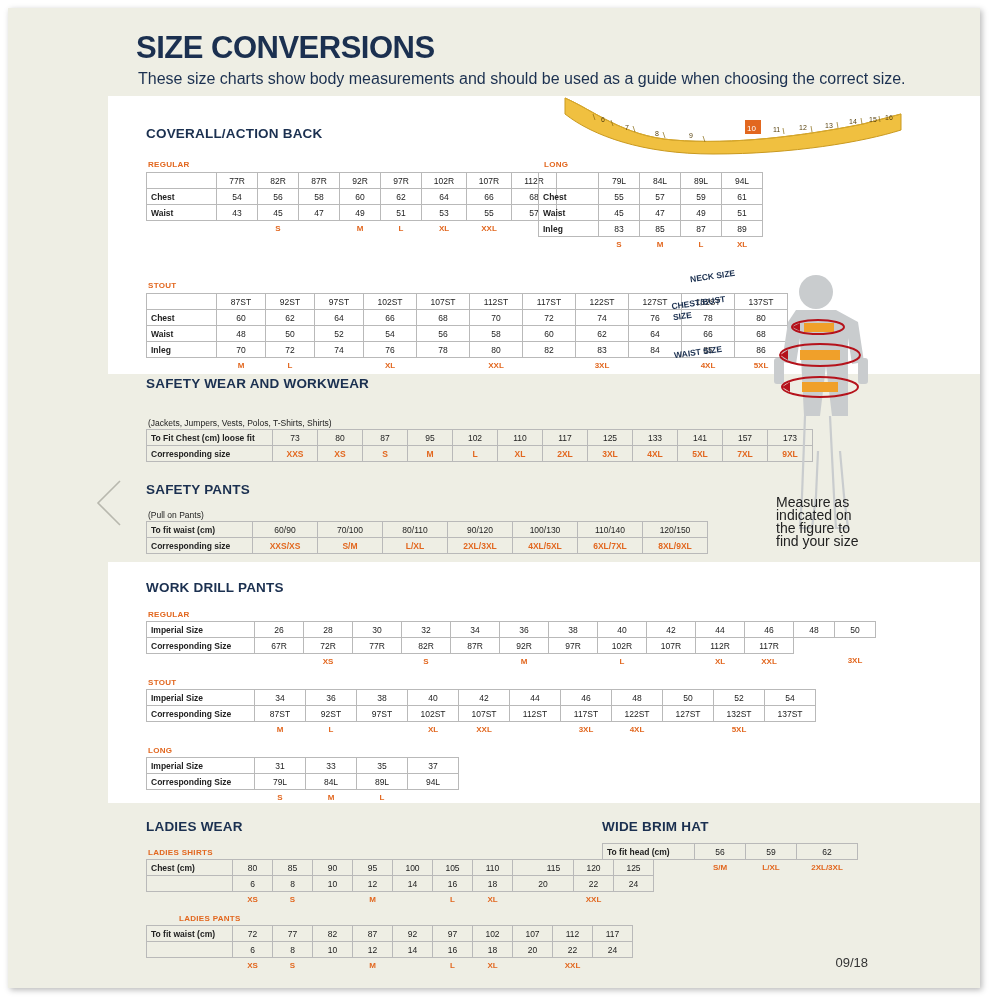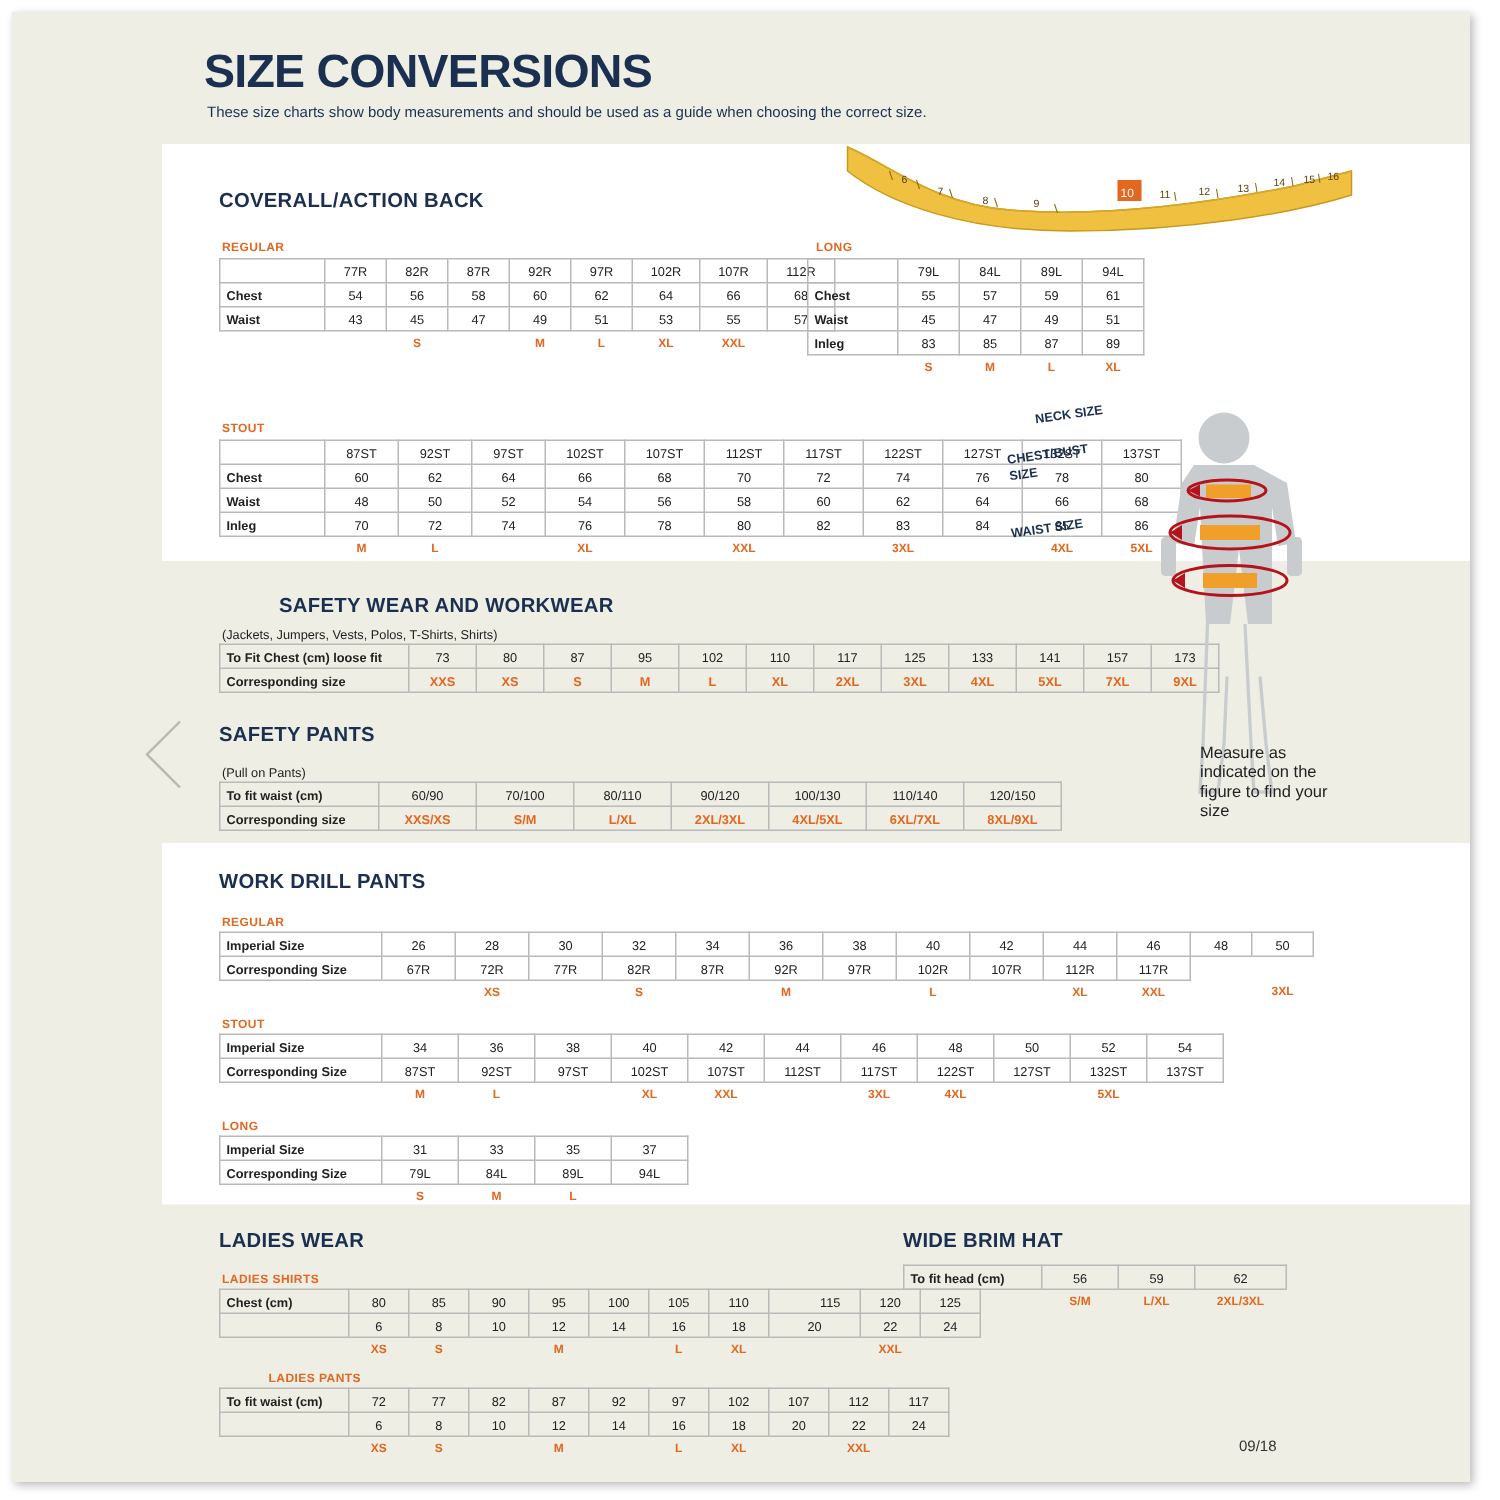--- a/index.html
+++ b/index.html
@@ -44,21 +44,21 @@
 
   h1.title{
     position:absolute;left:128px;top:22px;
     margin:0;
     font-size:31px;font-weight:bold;letter-spacing:-0.5px;
     color:#1b3050;
     font-family:"Liberation Sans", sans-serif;
   }
   .subtitle{
     position:absolute;left:130px;top:62px;
-    font-size:10px;color:#1b3050;
+    font-size:16px;color:#1b3050;
   }
 
   .section-title{
     position:absolute;
     font-size:13.5px;font-weight:bold;color:#1b3050;
     letter-spacing:.2px;
   }
   .sub-label{
     position:absolute;
     font-size:8px;font-weight:bold;color:#e2671f;
@@ -99,32 +99,32 @@
   }
   table.grid tr.sizes td.rowhead{
     color:#222;
   }
 
   
   .figure-wrap{
     position:absolute;left:700px;top:258px;width:250px;height:290px;
   }
   .measure-note{
-    position:absolute;left:792px;top:488px;
-    font-size:11px;color:#222;line-height:13px;
+    position:absolute;left:768px;top:488px;
+    font-size:14px;color:#222;line-height:13px;
   }
   .fig-label{
     position:absolute;
     font-size:8.5px;font-weight:bold;color:#1b3050;
     line-height:11px;
   }
 
   .footer-date{
-    position:absolute;right:129px;bottom:18px;
-    font-size:10px;color:#333;
+    position:absolute;right:112px;bottom:18px;
+    font-size:13px;color:#333;
   }
   .left-chevron{
     position:absolute;left:88px;top:472px;
     width:26px;height:46px;
   }
   .tape-wrap{position:absolute;left:555px;top:88px;width:340px;height:60px;}
 </style>
 </head>
 <body>
 
@@ -335,21 +335,21 @@
           <td>XXL</td>
           <td></td>
           <td>3XL</td>
           <td></td>
           <td>4XL</td>
           <td>5XL</td>
         </tr>
       </tbody>
         </table>
 
-      <div class="section-title" style="left:138px;top:388px;margin-left:40px;">SAFETY WEAR AND WORKWEAR</div>
+      <div class="section-title" style="left:138px;top:368px;">SAFETY WEAR AND WORKWEAR</div>
       <div class="note" style="left:140px;top:410px;">(Jackets, Jumpers, Vests, Polos, T-Shirts, Shirts)</div>
       <table class="grid" style="left:138px;top:421px;">
         <tbody>
             <tr>
           <td class="rowhead" style="width:118px;">To Fit Chest (cm) loose fit</td>
           <td style="width:38px;">73</td>
           <td style="width:38px;">80</td>
           <td style="width:38px;">87</td>
           <td style="width:38px;">95</td>
           <td style="width:38px;">102</td>

